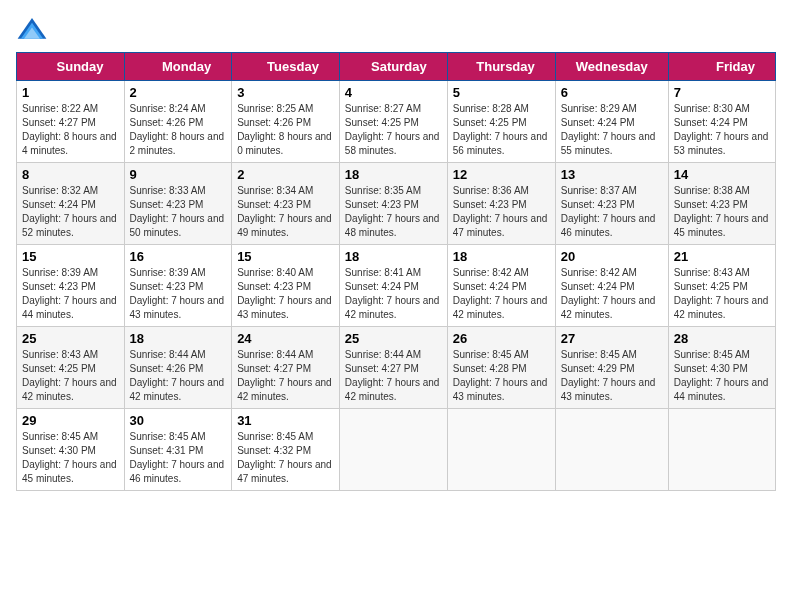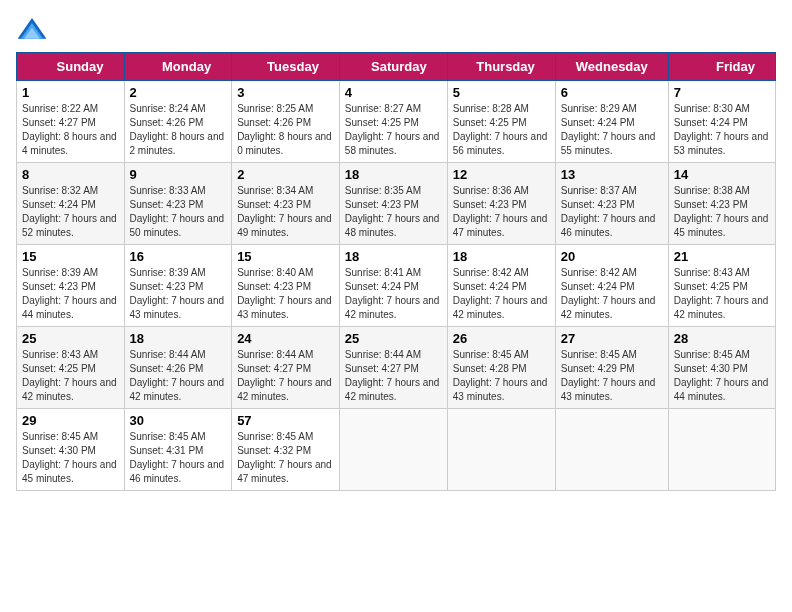--- a/index.html
+++ b/index.html
@@ -301,21 +301,21 @@
           Sunrise: 8:45 AM<br>Sunset: 4:30 PM<br>Daylight: 7 hours and 45 minutes.
         </div>
       </td>
         <td>
         <span class="day-num">30</span>
         <div class="day-info">
           Sunrise: 8:45 AM<br>Sunset: 4:31 PM<br>Daylight: 7 hours and 46 minutes.
         </div>
       </td>
         <td>
-        <span class="day-num">57</span>
+        <span class="day-num">31</span>
         <div class="day-info">
           Sunrise: 8:45 AM<br>Sunset: 4:32 PM<br>Daylight: 7 hours and 47 minutes.
         </div>
       </td>
         <td class="empty-cell"></td>
         <td class="empty-cell"></td>
         <td class="empty-cell"></td>
         <td class="empty-cell"></td>
       </tr>
     </tbody>

